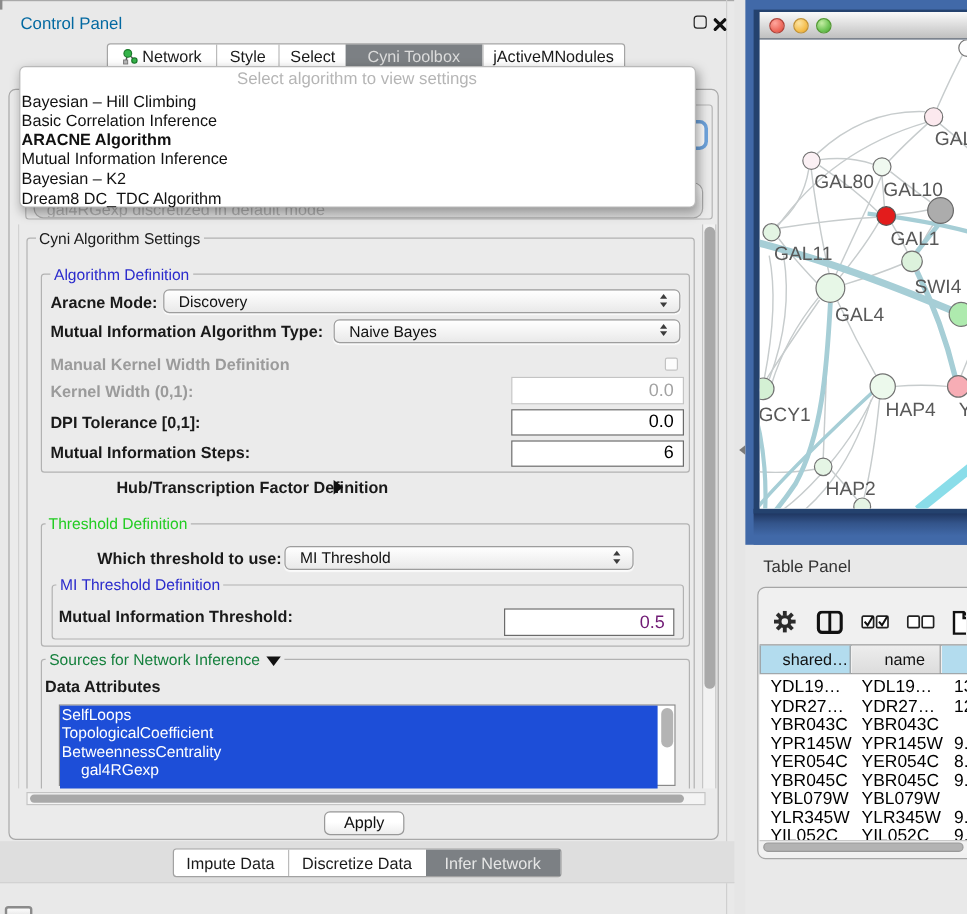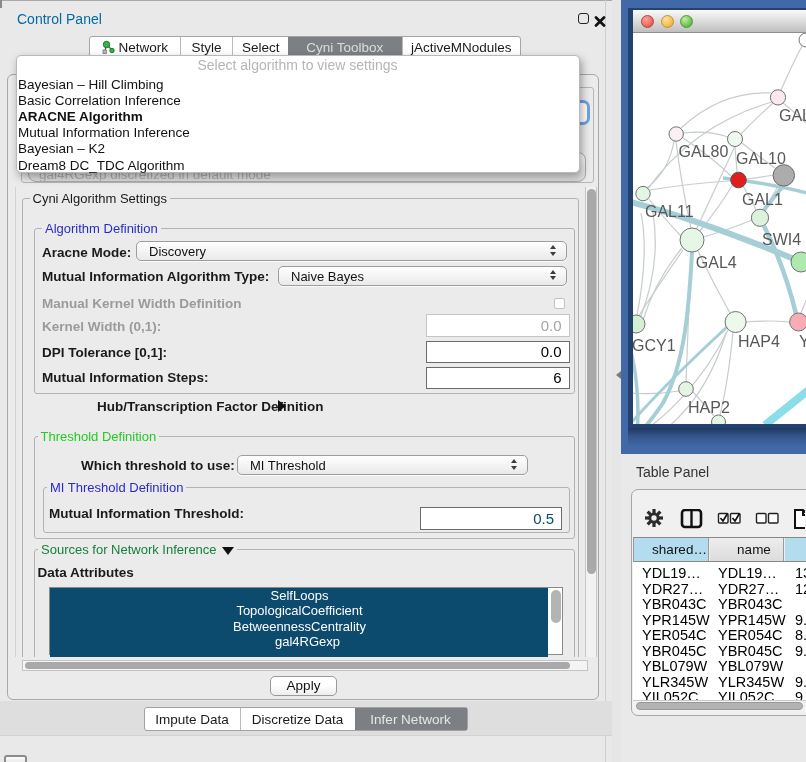--- a/index.html
+++ b/index.html
@@ -281,28 +281,28 @@
     <span class="ctext">MI Threshold</span>
     <div class="updn" style="right:8px; top:3px;">
         <div class="u"></div>
         <div class="d"></div>
       </div>
   </div>
   <div class="grp" style="left:27px; top:300px; width:527px; height:46px;">
     <span class="glabel" style="left:3px; color:#2a2acc;">MI Threshold Definition</span>
   </div>
   <div class="abs blbl" style="left:33px; top:319px;">Mutual Information Threshold:</div>
-  <div class="tfield" style="left:403.5px; top:319.5px; width:142.5px; height:23px; border:1px solid #6b6b6b; color:#0c4a6e; line-height:21px; padding-right:7px;">0.5</div>
+  <div class="tfield" style="left:403.5px; top:319.5px; width:142.5px; height:23px; border:1px solid #6b6b6b; color:#701a75; line-height:21px; padding-right:7px;">0.5</div>
 
   <div class="grp" style="left:18px; top:362px; width:541px; height:300px;">
     <span class="glabel" style="left:3px; color:#15803d;">Sources for Network Inference <span style="display:inline-block; width:0; height:0; border-left:6.5px solid transparent; border-right:6.5px solid transparent; border-top:8px solid #111; vertical-align:middle; margin-left:2px;"></span></span>
   </div>
   <div class="abs blbl" style="left:21.5px; top:377.5px;">Data Attributes</div>
   <div class="abs" style="left:32.5px; top:399.5px; width:514px; height:68px; background:#fff; border:1px solid #8a8a8a;">
-    <div class="abs" style="left:0; top:0; width:498px; height:84px; background:#0c4a6e; color:#fff; font-size:13px;text-align:center;">
+    <div class="abs" style="left:0; top:0; width:498px; height:84px; background:#1d4ed8; color:#fff; font-size:13px;">
       <div style="padding-left:2px; height:15.5px; line-height:15.5px;">SelfLoops</div>
       <div style="padding-left:2px; height:15.5px; line-height:15.5px;">TopologicalCoefficient</div>
       <div style="padding-left:2px; height:15.5px; line-height:15.5px;">BetweennessCentrality</div>
       <div style="padding-left:18px; height:15.5px; line-height:15.5px;">gal4RGexp</div>
     </div>
     <div class="abs" style="left:501px; top:2px; width:10px; height:33px; background:#b4b4b4; border-radius:5px;"></div>
   </div>
 </div>
 
 <div class="abs" style="left:584.5px; top:187px; width:12px; height:470px; background:#f2f2f2; border-left:1px solid #c6c6c6; border-right:1px solid #c6c6c6;">

